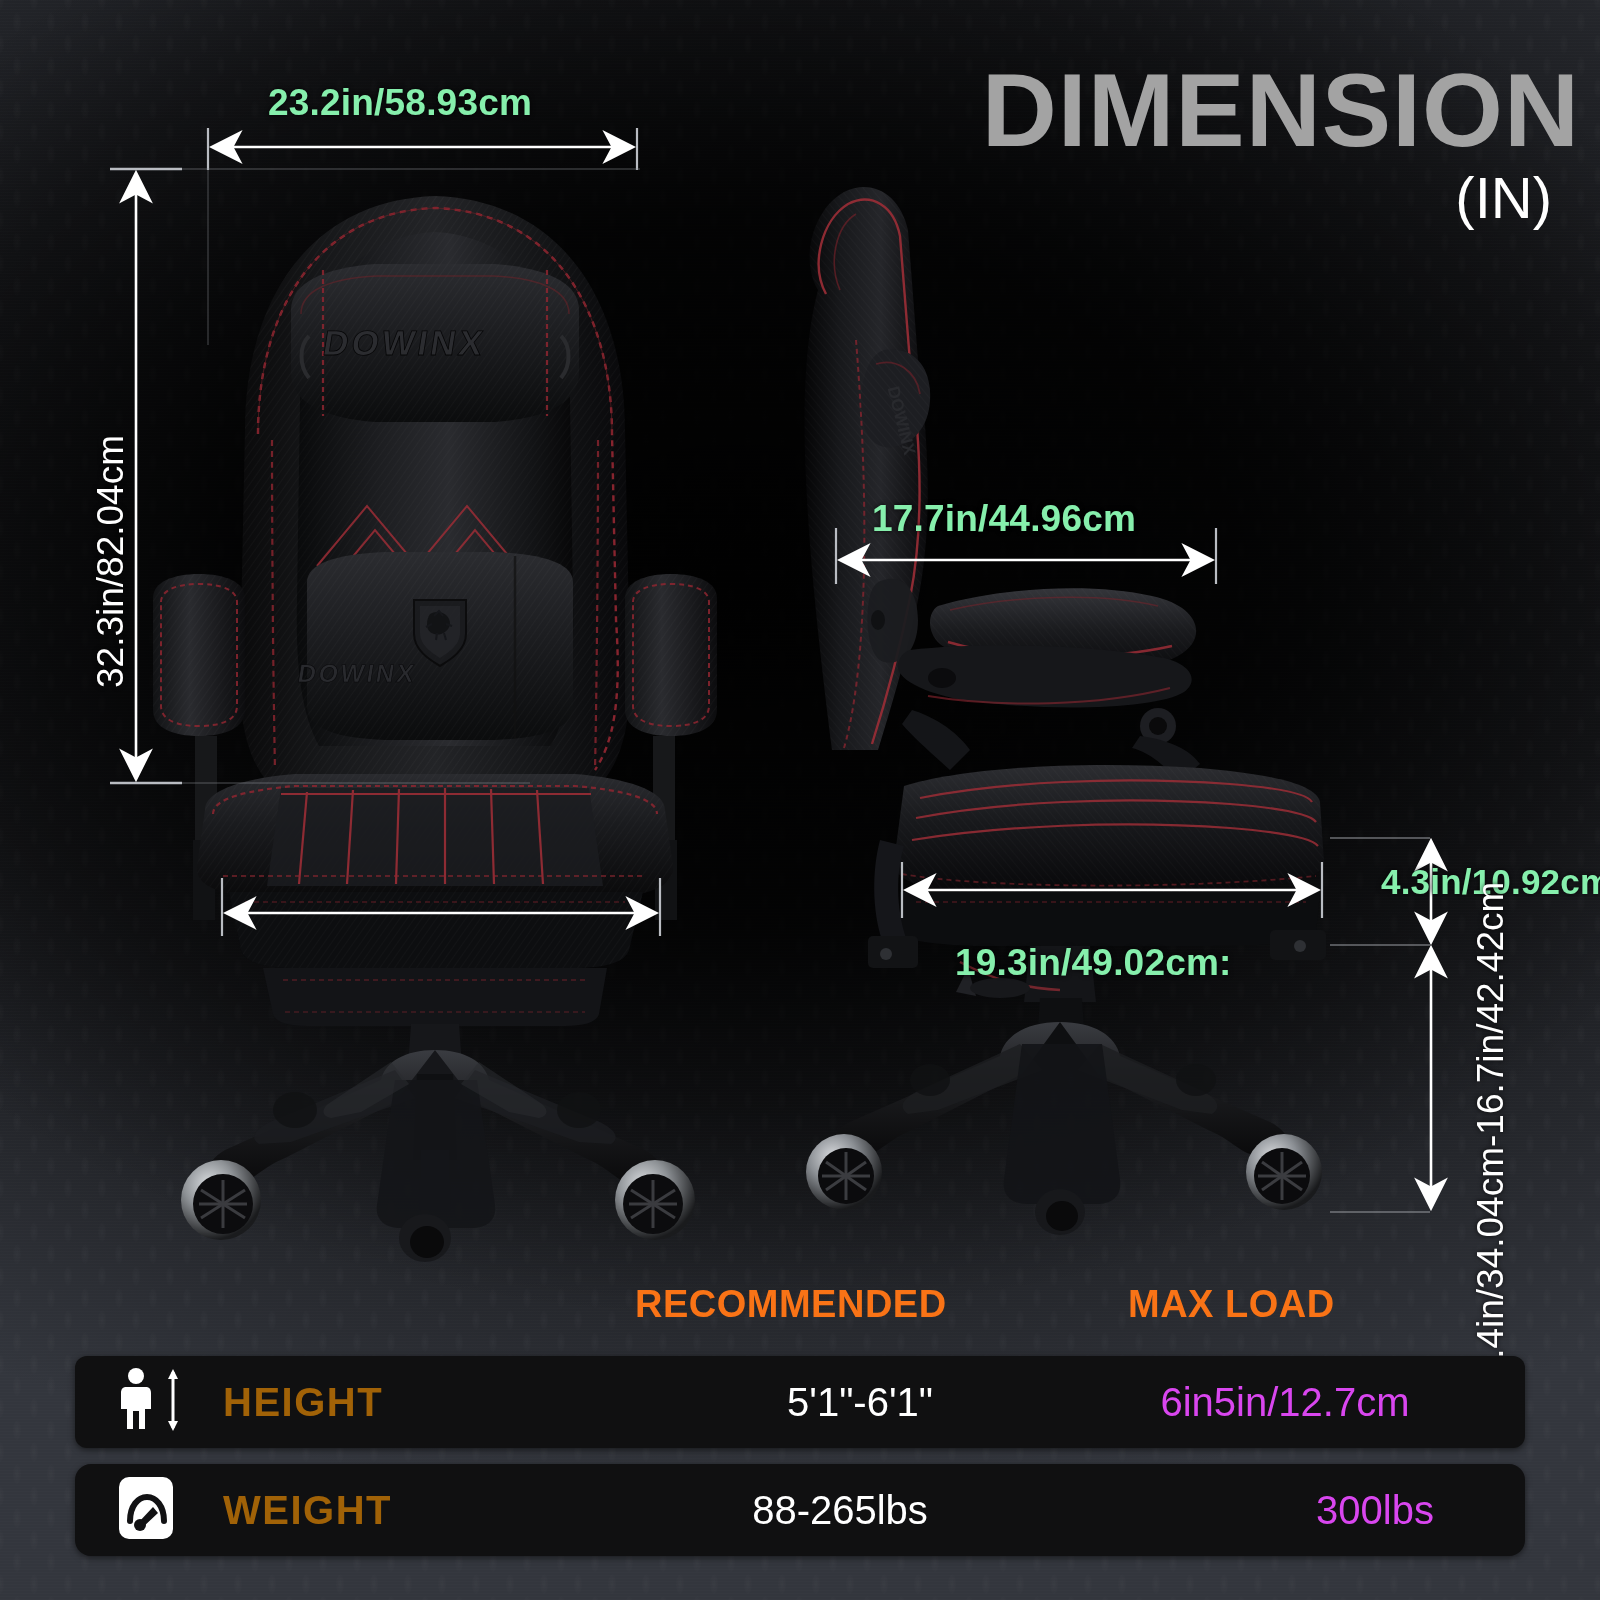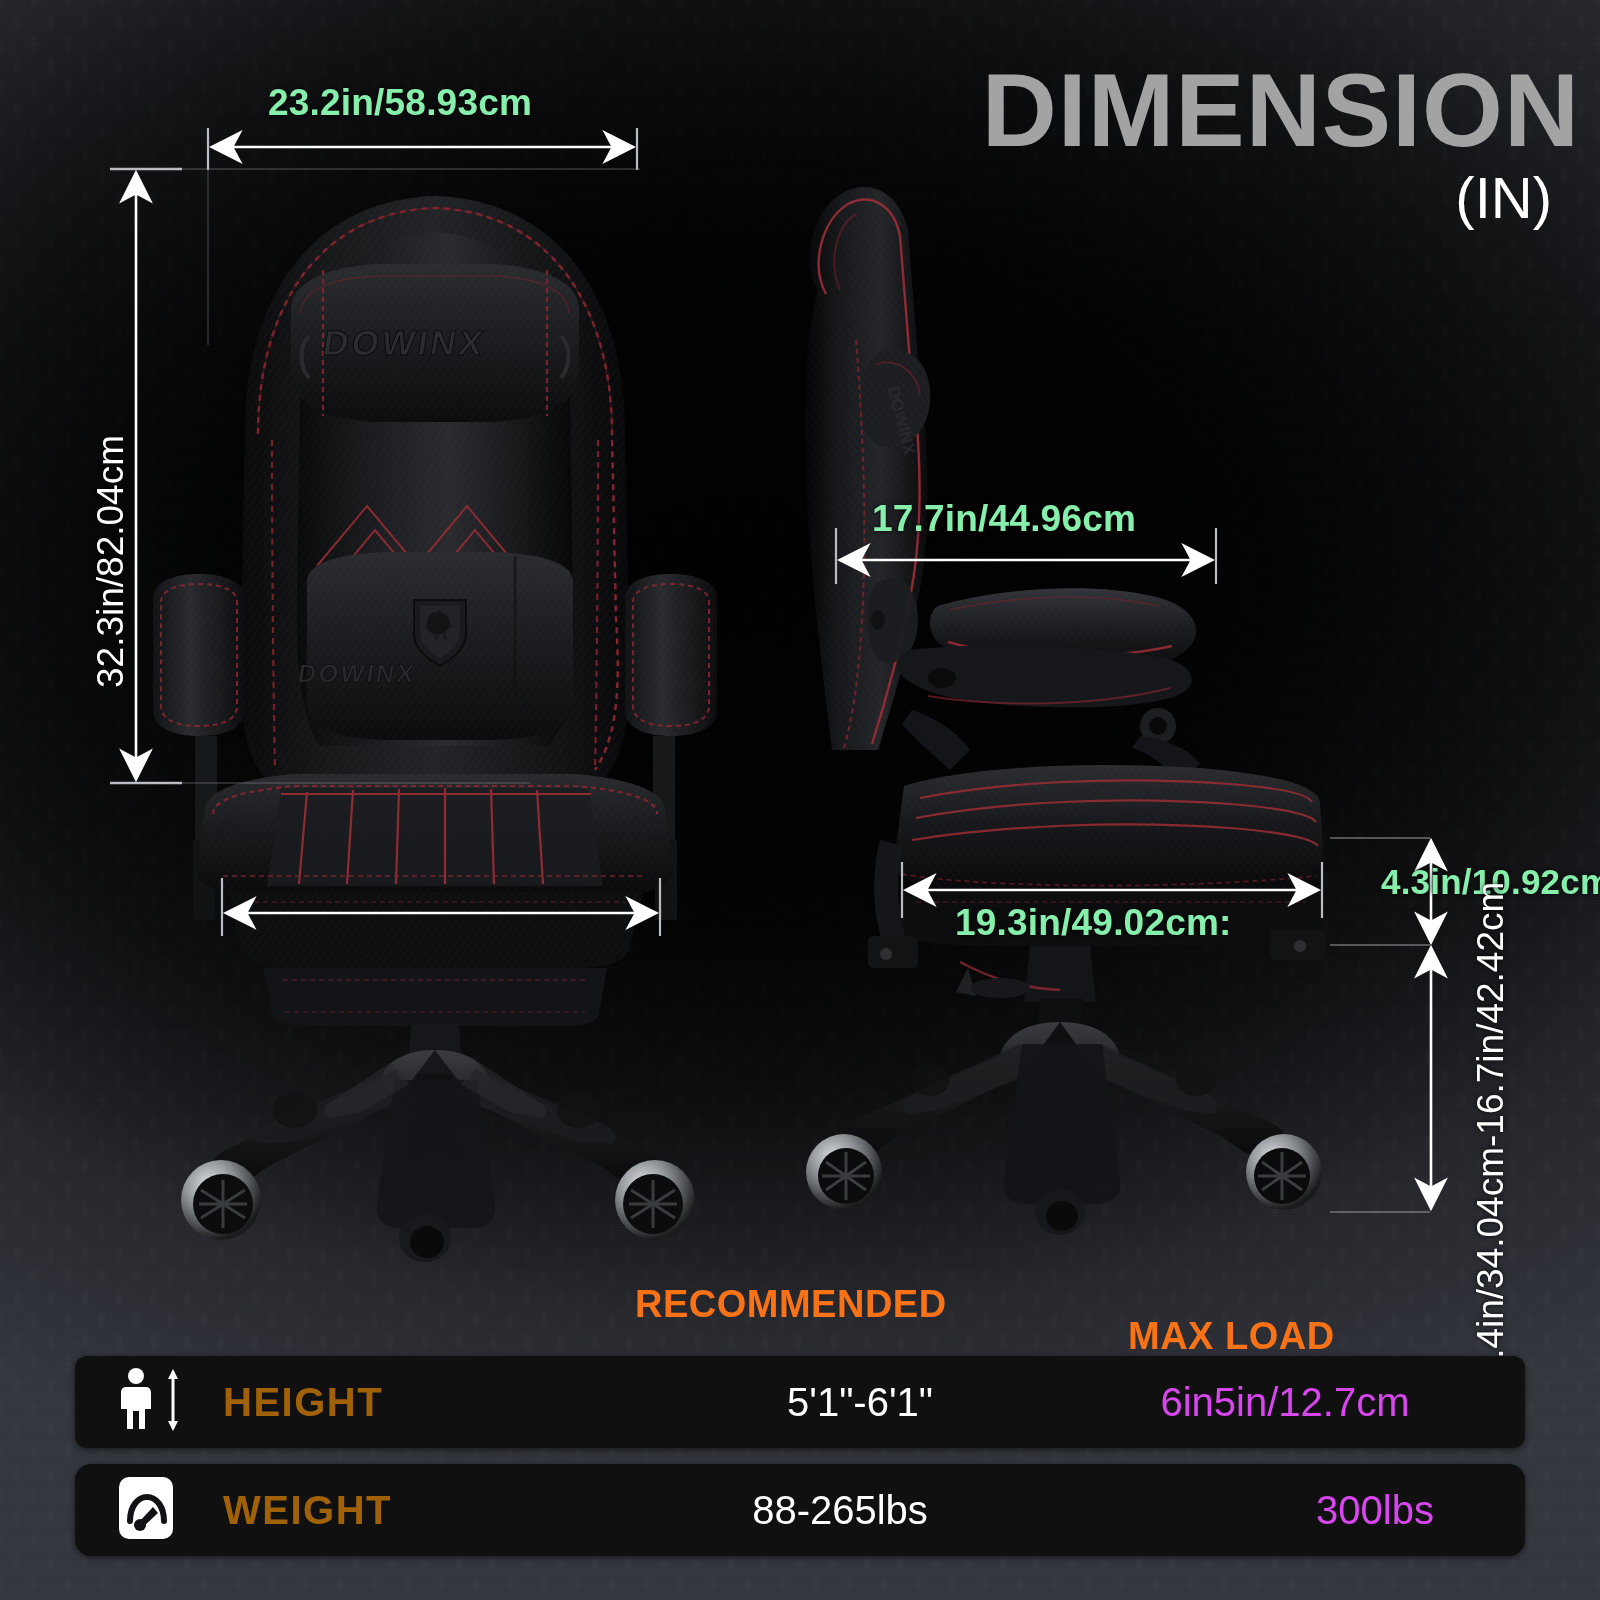--- a/index.html
+++ b/index.html
@@ -484,29 +484,29 @@
     <line x1="1431" y1="950" x2="1431" y2="1206" stroke="#ffffff" stroke-width="2.6" marker-start="url(#al)" marker-end="url(#ar)"></line>
   </svg>
 
   <div class="dim-label" style="left:268px; top:82px;">23.2in/58.93cm</div>
 
   <div class="dim-rot" style="left:90px; top:688px;">32.3in/82.04cm</div>
 
 
   <div class="dim-label" style="left:872px; top:498px;">17.7in/44.96cm</div>
 
-  <div class="dim-label" style="left:955px; top:902px;">19.3in/49.02cm:</div>
+  <div class="dim-label" style="left:955px; top:942px;">19.3in/49.02cm:</div>
 
   <div class="dim-label small" style="left:1350px; top:862px;margin-left:31px;">4.3in/10.92cm</div>
 
   <div class="dim-rot" style="left:1470px; top:1400px;">13.4in/34.04cm-16.7in/42.42cm</div>
 
   <div id="table-headers">
     <div class="th" style="left:635px; top:0;">RECOMMENDED</div>
-    <div class="th" style="left:1128px; top:0;margin-top:32px;">MAX LOAD</div>
+    <div class="th" style="left:1128px; top:0;">MAX LOAD</div>
   </div>
 
   <div class="row" id="row-height">
     <span class="row-icon">
       <svg width="70" height="66" viewBox="0 0 70 66">
         <circle cx="19" cy="9" r="8" fill="#ffffff"></circle>
         <path d="M9 20 L29 20 C32 20 34 22 34 26 L34 42 L28 42 L28 62 L22 62 L22 44 L16 44 L16 62 L10 62 L10 42 L4 42 L4 26 C4 22 6 20 9 20 Z" fill="#ffffff"></path>
         <line x1="56" y1="5" x2="56" y2="61" stroke="#ffffff" stroke-width="3"></line>
         <path d="M56 2 L61 12 L51 12 Z" fill="#ffffff"></path>
         <path d="M56 64 L61 54 L51 54 Z" fill="#ffffff"></path>

